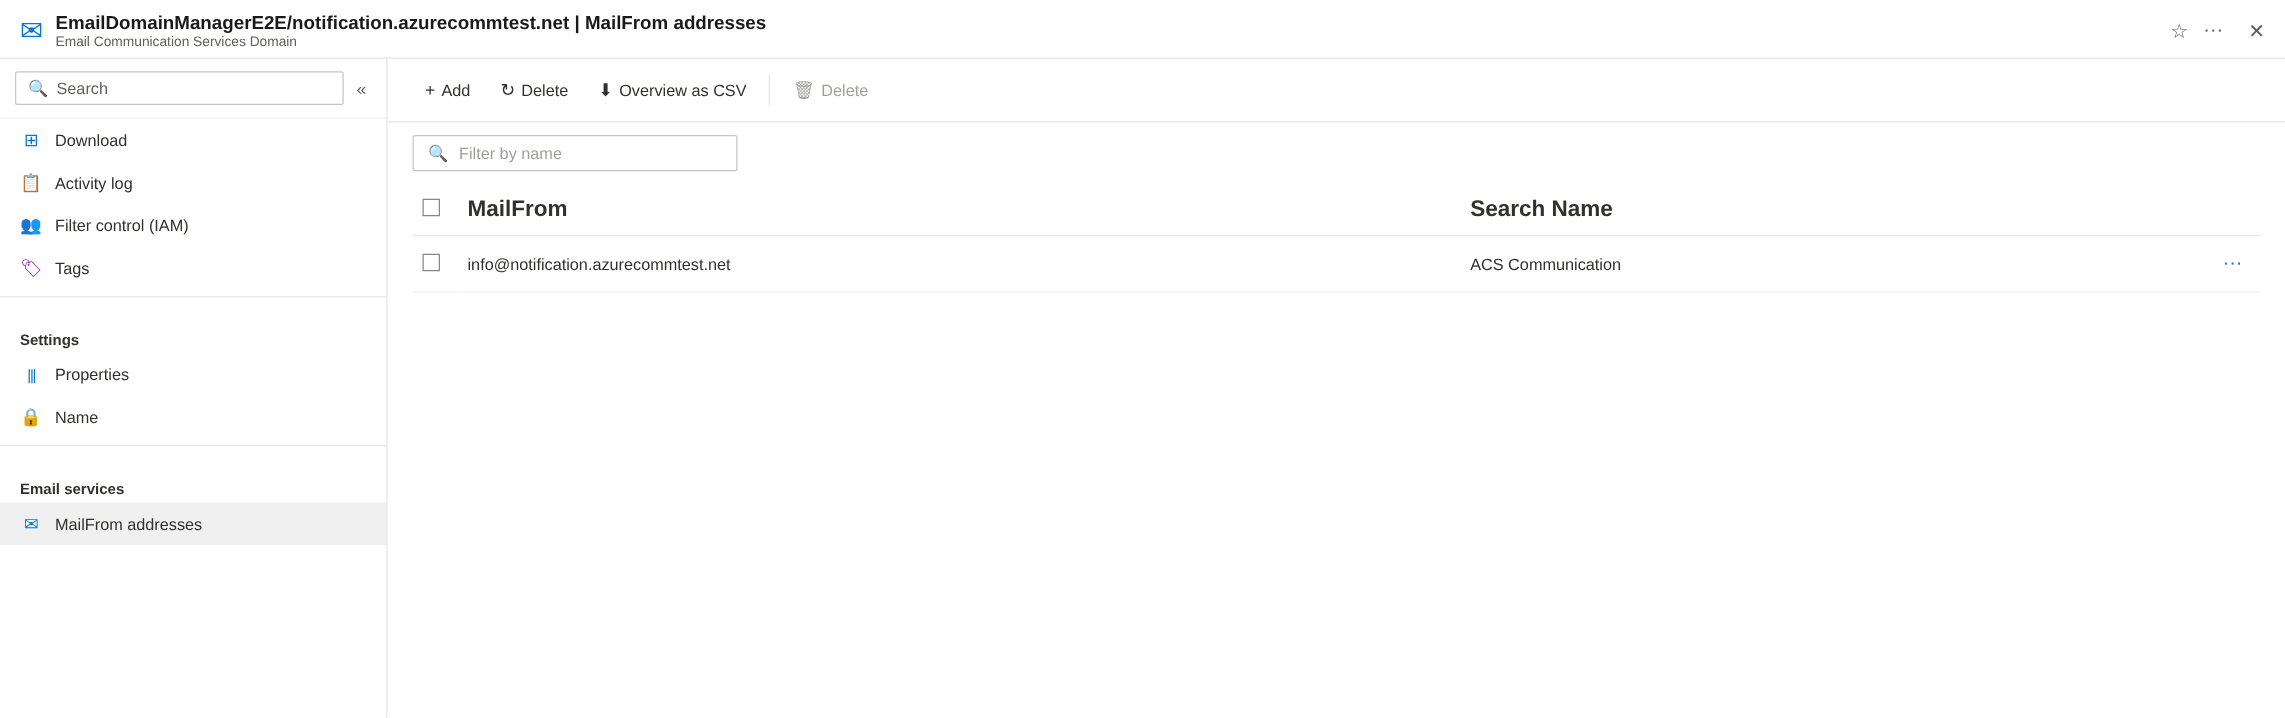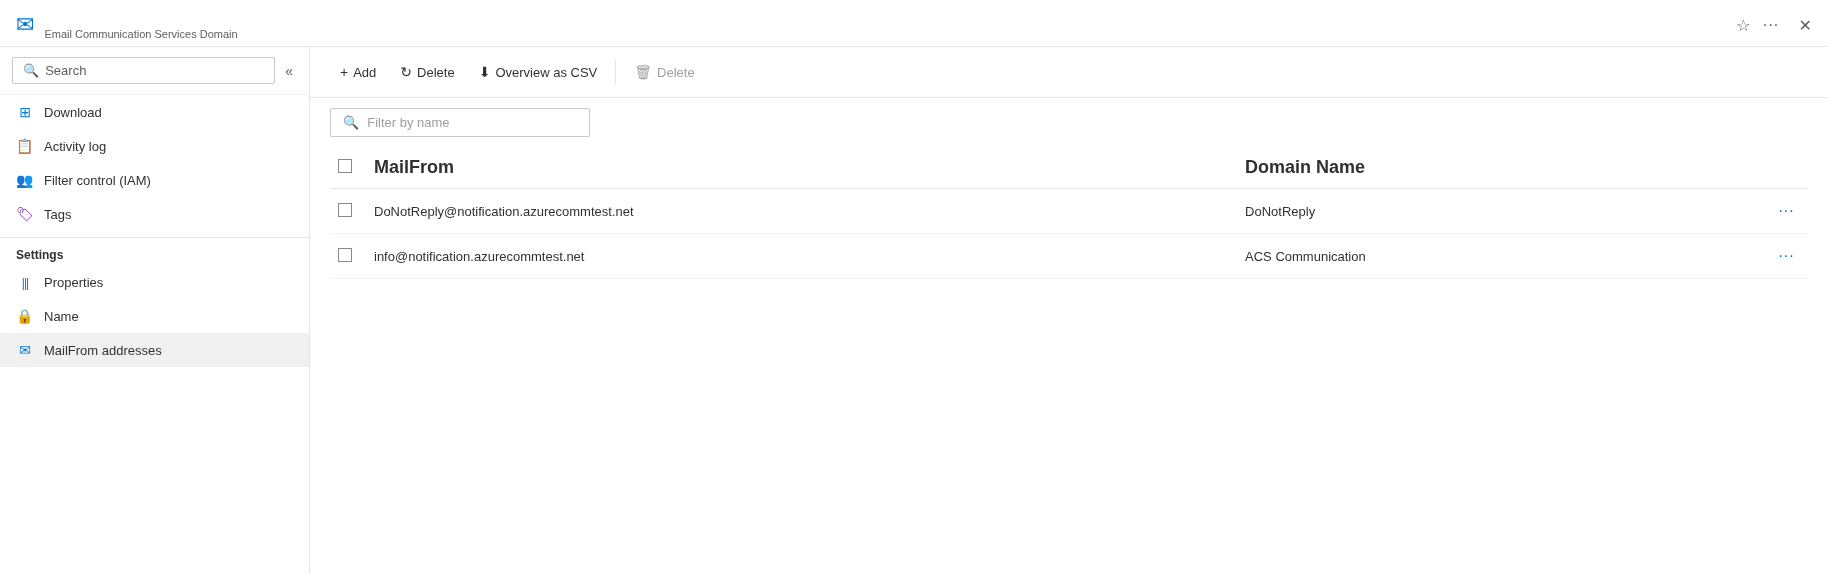--- a/index.html
+++ b/index.html
@@ -4,21 +4,21 @@
   <style>
     * { box-sizing: border-box; margin: 0; padding: 0; }
     body { font-family: 'Segoe UI', sans-serif; font-size: 13px; color: #333; background: #fff; display: flex; flex-direction: column; height: 574px; overflow: hidden; }
 
     .title-bar {
       display: flex; align-items: center; padding: 10px 16px 6px 16px;
       border-bottom: 1px solid #e5e5e5; position: relative;
     }
     .title-icon { color: #0078d4; font-size: 22px; margin-right: 10px; }
     .title-main { font-size: 15px; font-weight: 600; color: #1a1a1a; }
-    .title-sub { font-size: 11px; color: #605e5c; margin-top: 18px; }
+    .title-sub { font-size: 11px; color: #605e5c; margin-top: 1px; }
     .title-actions { margin-left: auto; display: flex; align-items: center; gap: 12px; }
     .title-actions span { font-size: 16px; color: #605e5c; cursor: pointer; }
     .close-btn { font-size: 16px; color: #605e5c; cursor: pointer; margin-left: 8px; }
 
     .main-layout { display: flex; flex: 1; overflow: hidden; }
 
     
     .sidebar {
       width: 310px; min-width: 310px; border-right: 1px solid #e5e5e5;
       display: flex; flex-direction: column; overflow-y: auto; padding-bottom: 16px;
@@ -37,21 +37,21 @@
     .nav-item {
       display: flex; align-items: center; padding: 9px 16px; gap: 10px;
       cursor: pointer; color: #323130; font-size: 13px;
     }
     .nav-item.active { background: #f0f0f0; font-weight: 500; }
     .nav-icon { font-size: 14px; width: 18px; text-align: center; }
     .nav-icon.blue { color: #0078d4; }
     .nav-icon.purple { color: #7719aa; }
 
     .section-label {
-      padding: 10px 16px 4px 16px; font-size: 12px; font-weight: 600;
+      padding: 27px 16px 4px 16px; font-size: 12px; font-weight: 600;
       color: #323130; border-top: 1px solid #e5e5e5; margin-top: 6px;
     }
 
     
     .content { flex: 1; display: flex; flex-direction: column; overflow: hidden; padding: 0; }
     .toolbar {
       display: flex; align-items: center; padding: 12px 20px; gap: 4px;
       border-bottom: 1px solid #e5e5e5;
     }
     .toolbar-btn {
@@ -89,20 +89,25 @@
       color: #0078d4; font-size: 16px; cursor: pointer; float: right;
       padding: 2px 6px;
     }
   </style>
 </head>
 <body>
 
 <div class="title-bar">
   <span class="title-icon">✉</span>
   <div>
+    <div class="title-main">
+      <span>EmailDomainManagerE2E/notification.azurecommtest.net</span>
+      <span> | </span>
+      <span>MailFrom addresses</span>
+    </div>
     <div class="title-sub">Email Communication Services Domain</div>
   </div>
   <div class="title-actions">
     <span>☆</span>
     <span>···</span>
     <span class="close-btn">✕</span>
   </div>
 </div>
 
 <div class="main-layout">
@@ -137,20 +142,21 @@
 
     <div class="nav-item">
       <span class="nav-icon blue" style="font-size:12px;letter-spacing:-1px;">|||</span>
       <span>Properties</span>
     </div>
     <div class="nav-item">
       <span class="nav-icon blue">🔒</span>
       <span>Name</span>
     </div>
 
+    <div class="section-label">Email services</div>
 
     <div class="nav-item active">
       <span class="nav-icon blue">✉</span>
       <span>MailFrom addresses</span>
     </div>
   </div>
 
   <div class="content">
 
     <div class="toolbar">
@@ -181,35 +187,25 @@
     </div>
 
     <div class="table-container">
       <table class="data-table">
         <thead>
           <tr>
             <th class="check-col">
               <span class="checkbox"></span>
             </th>
             <th>MailFrom</th>
-            <th>Domain Name</th>
+            <th>Search Name</th>
             <th></th>
           </tr>
         </thead>
         <tbody>
-          <tr>
-            <td class="check-col">
-              <span class="checkbox"></span>
-            </td>
-            <td>DoNotReply@notification.azurecommtest.net</td>
-            <td>DoNotReply</td>
-            <td>
-              <span class="more-btn">···</span>
-            </td>
-          </tr>
           <tr>
             <td class="check-col">
               <span class="checkbox"></span>
             </td>
             <td>info@notification.azurecommtest.net</td>
             <td>ACS Communication</td>
             <td>
               <span class="more-btn">···</span>
             </td>
           </tr>

